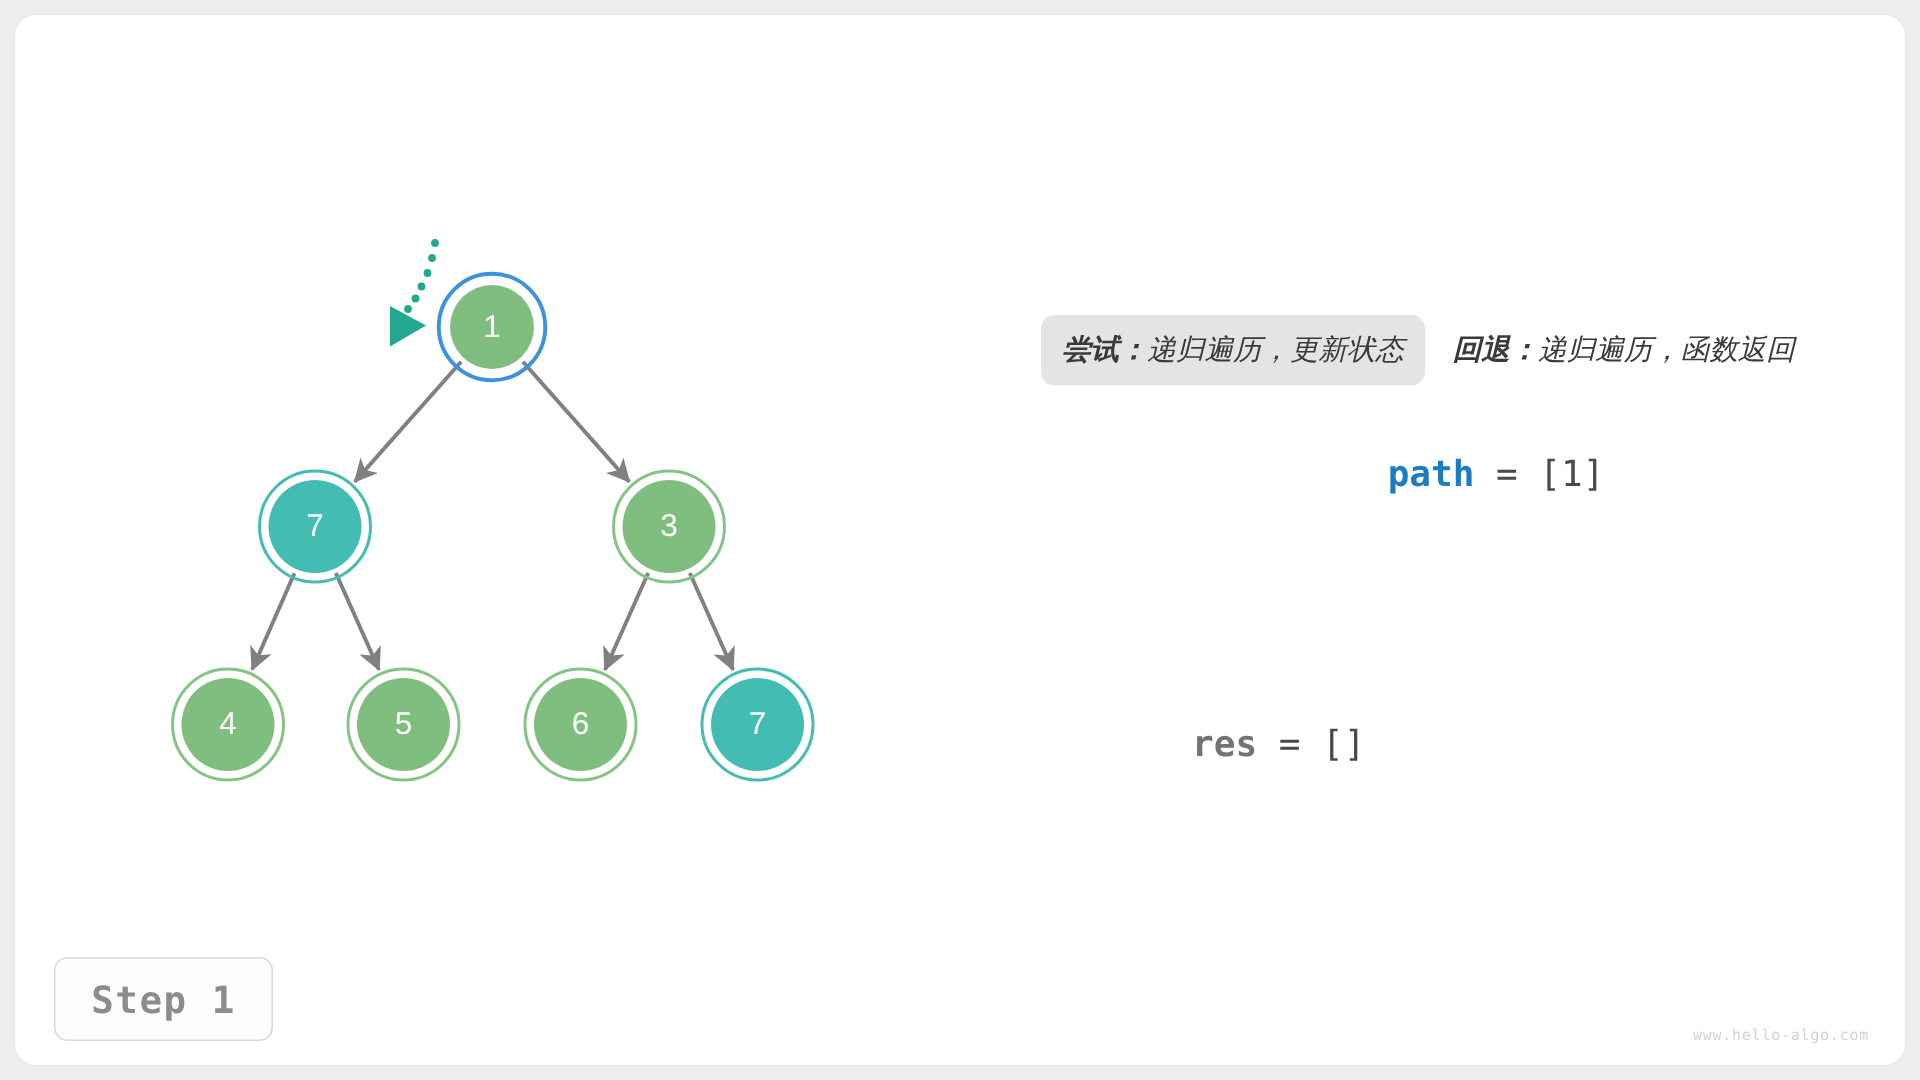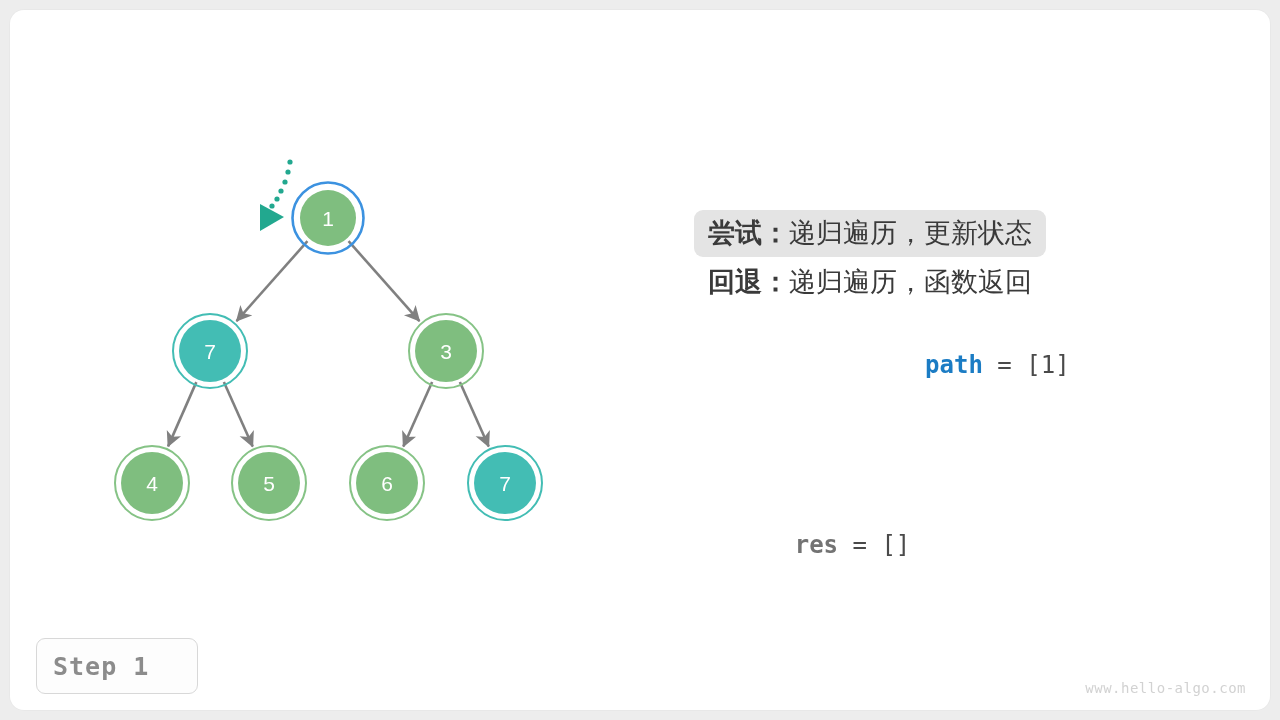--- a/index.html
+++ b/index.html
@@ -36,28 +36,29 @@
   }
 
   
   #text-panel {
     position: absolute;
     left: 684px;
     top: 200px;
     width: 520px;
   }
   .info-line {
-    font-size: 27px;
+    font-size: 19px;
     line-height: 27px;
     color: #3a3a3a;
     white-space: nowrap;
     padding: 10px 14px;
     margin: 0 0 2px 0;
     display: inline-block;
     border-radius: 9px;
+    font-style: italic;
   }
   .info-line.highlight {
     background: #e4e4e4;
   }
   .info-line b {
     font-weight: bold;
   }
   .info-line .body {
     font-weight: normal;
   }
@@ -82,37 +83,37 @@
     position: absolute;
     left: 26px;
     top: 628px;
     width: 144px;
     height: 54px;
     border: 1px solid #d8d8d8;
     border-radius: 9px;
     background: #fdfdfd;
     display: flex;
     align-items: center;
-    padding-left: 16px;
+    justify-content: center;
   }
   #step-badge span {
     font-family: "DejaVu Sans Mono", "Liberation Mono", monospace;
     font-weight: bold;
     font-size: 25px;
     letter-spacing: 1px;
     color: #8c8c8c;
   }
 
   
   #watermark {
     position: absolute;
     right: 24px;
     bottom: 14px;
     font-family: "DejaVu Sans Mono", "Liberation Mono", monospace;
-    font-size: 14px;
+    font-size: 10px;
     letter-spacing: 0.5px;
     color: #d2d2d2;
   }
 
   .node-label {
     font-family: "Liberation Sans", "DejaVu Sans", sans-serif;
     font-size: 21px;
     fill: #ffffff;
   }
 </style>

